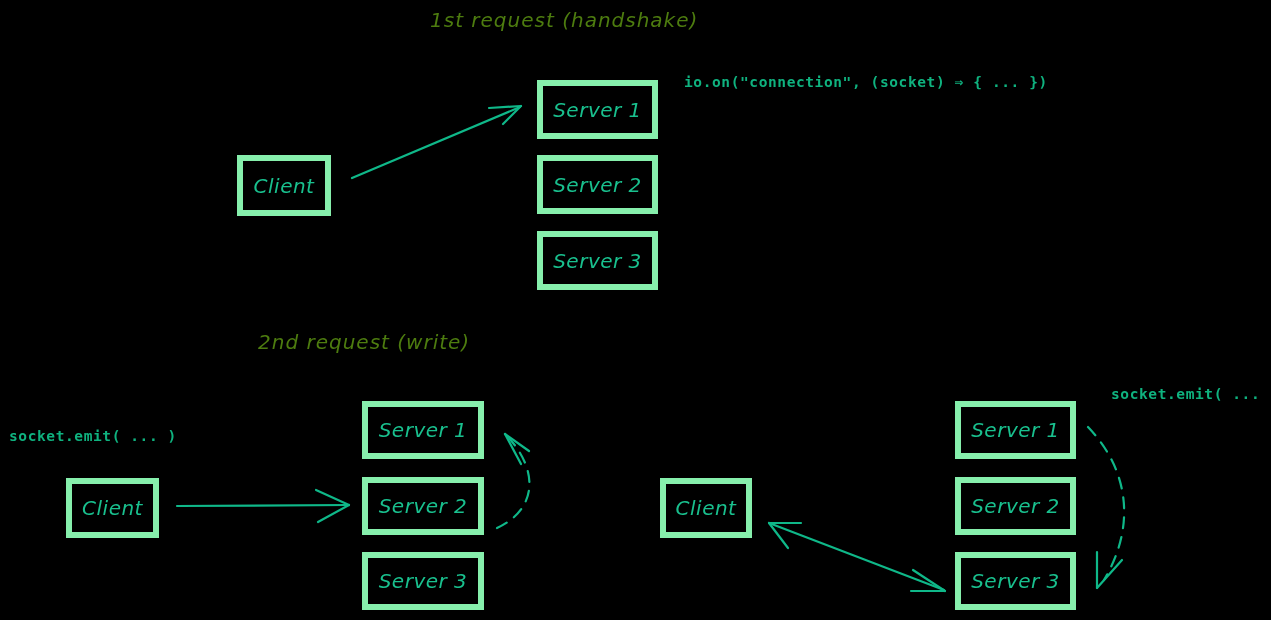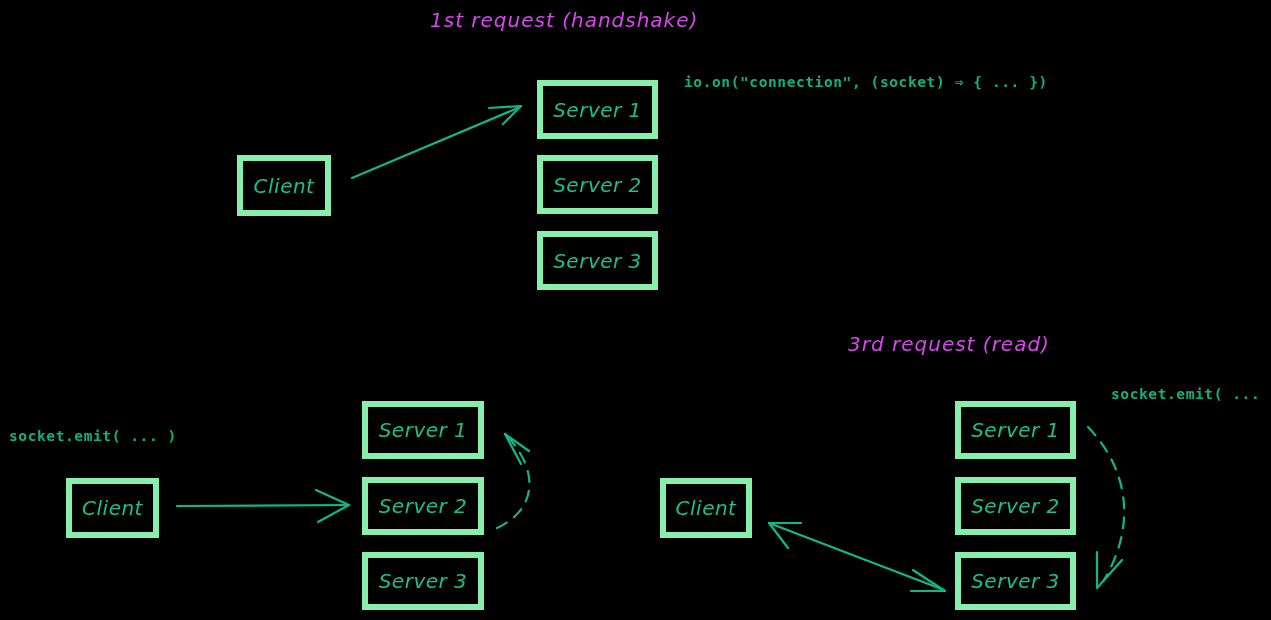--- a/index.html
+++ b/index.html
@@ -35,21 +35,21 @@
   .node-label {
     color: #19c08e;
     font-family: "DejaVu Sans", sans-serif;
     font-size: 20px;
     font-style: italic;
     letter-spacing: 0.5px;
     white-space: nowrap;
   }
   .section-title {
     position: absolute;
-    color: #d946ef;
+    color: #4d7c0f;
     font-family: "DejaVu Sans", sans-serif;
     font-size: 20px;
     font-style: italic;
     letter-spacing: 1px;
     white-space: nowrap;
   }
   .code-label {
     position: absolute;
     color: #0fb27f;
     font-family: "DejaVu Sans Mono", monospace;
@@ -75,38 +75,38 @@
   <div class="node-box" style="left:537px; top:80px; width:121px; height:59px;">
     <span class="node-label">Server 1</span>
   </div>
   <div class="node-box" style="left:537px; top:155px; width:121px; height:59px;">
     <span class="node-label">Server 2</span>
   </div>
   <div class="node-box" style="left:537px; top:231px; width:121px; height:59px;">
     <span class="node-label">Server 3</span>
   </div>
 
+  <div class="section-title" style="left:258px; top:330px;">2nd request (write)</div>
 
   <div class="code-label" style="left:9px; top:428px;">socket.emit( ... )</div>
 
   <div class="node-box" style="left:66px; top:478px; width:93px; height:60px;">
     <span class="node-label">Client</span>
   </div>
 
   <div class="node-box" style="left:362px; top:401px; width:122px; height:58px;">
     <span class="node-label">Server 1</span>
   </div>
   <div class="node-box" style="left:362px; top:477px; width:122px; height:58px;">
     <span class="node-label">Server 2</span>
   </div>
   <div class="node-box" style="left:362px; top:552px; width:122px; height:58px;">
     <span class="node-label">Server 3</span>
   </div>
 
-  <div class="section-title" style="left:848px; top:332px;">3rd request (read)</div>
 
   <div class="code-label" style="left:1111px; top:386px;">socket.emit( ... )</div>
 
   <div class="node-box" style="left:660px; top:478px; width:92px; height:60px;">
     <span class="node-label">Client</span>
   </div>
 
   <div class="node-box" style="left:955px; top:401px; width:121px; height:58px;">
     <span class="node-label">Server 1</span>
   </div>

